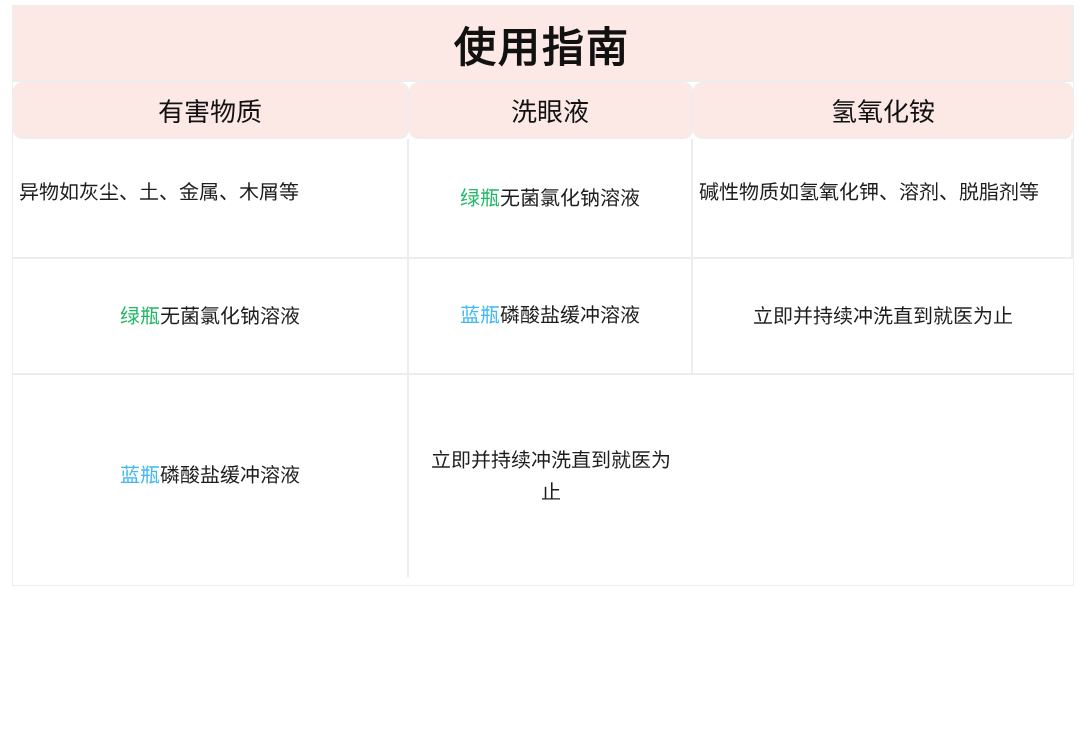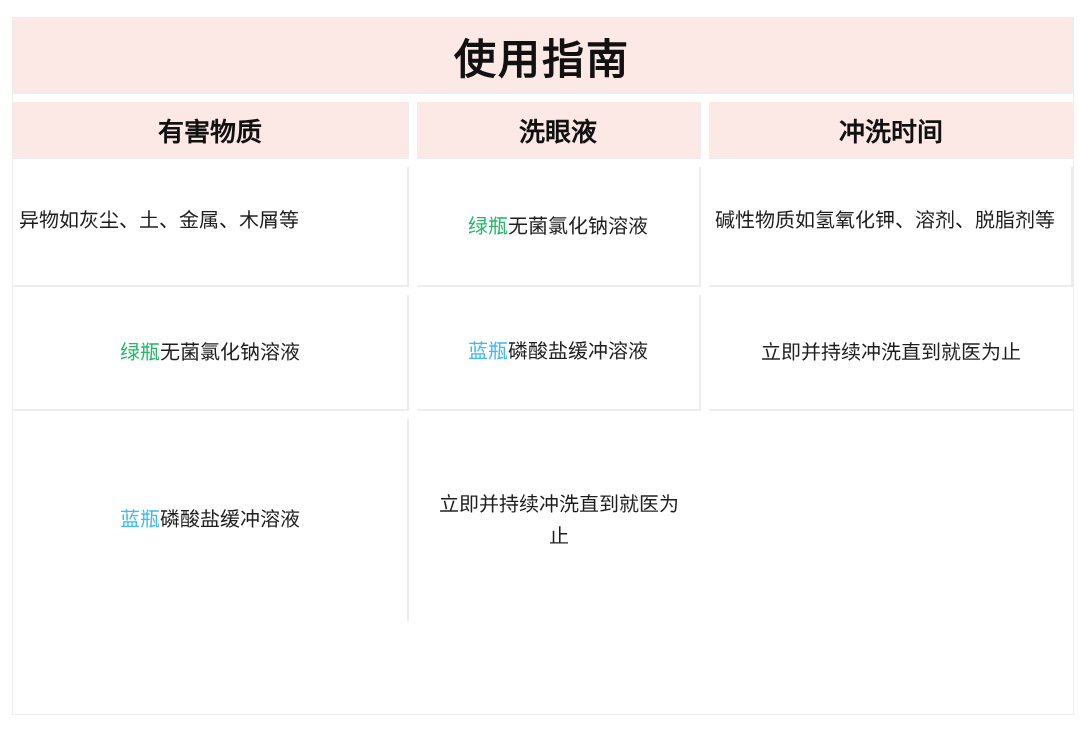--- a/index.html
+++ b/index.html
@@ -11,29 +11,28 @@
   .stage {
     position: relative;
     width: 1080px;
     height: 739px;
     background: #ffffff;
     overflow: hidden;
   }
   .guide-table {
     position: absolute;
     left: 12px;
-    top: 17px;
+    top: 5px;
     width: 1062px;
-    height: 698px;
+    height: 581px;
     border: 1px solid var(--border, #e8e8e8);
     background: #ffffff;
     display: grid;
     grid-template-columns: 396px 284px 1fr;
     grid-template-rows: 76px 57px 120px 116px 202px 1fr;
-    gap: 8px;
   }
   .cell {
     border-right: 2px solid var(--border, #ededed);
     border-bottom: 2px solid var(--border, #ededed);
     display: flex;
     align-items: center;
     justify-content: center;
     overflow: hidden;
   }
   .cell.last-col { border-right: none; }
@@ -45,22 +44,23 @@
   }
   .title-text {
     font-size: 42px;
     font-weight: 700;
     letter-spacing: 2px;
     color: #111111;
   }
   .header-cell {
     background: var(--header-background, #fce9e6);
     font-size: 26px;
-    font-weight: 700;
+    font-weight: 400;
     color: #111111;
+    border-radius: 9px;
   }
   .body-cell { font-size: 20px; line-height: 1.6; }
   .substance-cell {
     justify-content: flex-start;
     padding: 0 10px 12px 6px;
   }
   .substance-text {
     width: 100%;
     text-align: justify;
   }
@@ -76,21 +76,21 @@
 
 <div class="stage">
   <div class="guide-table">
 
     <div class="cell title-cell">
       <span class="title-text">使用指南</span>
     </div>
 
     <div class="cell header-cell">有害物质</div>
     <div class="cell header-cell">洗眼液</div>
-    <div class="cell header-cell last-col">冲洗时间</div>
+    <div class="cell header-cell last-col">氢氧化铵</div>
 
     <div class="cell body-cell substance-cell">
       <span class="substance-text">异物如灰尘、土、金属、木屑等</span>
     </div>
     <div class="cell body-cell solution-cell">
       <span><span class="bottle-green">绿瓶</span><span>无菌氯化钠溶液</span></span>
     </div>
 
     <div class="cell body-cell substance-cell">
       <span class="substance-text">碱性物质如氢氧化钾、溶剂、脱脂剂等</span>

